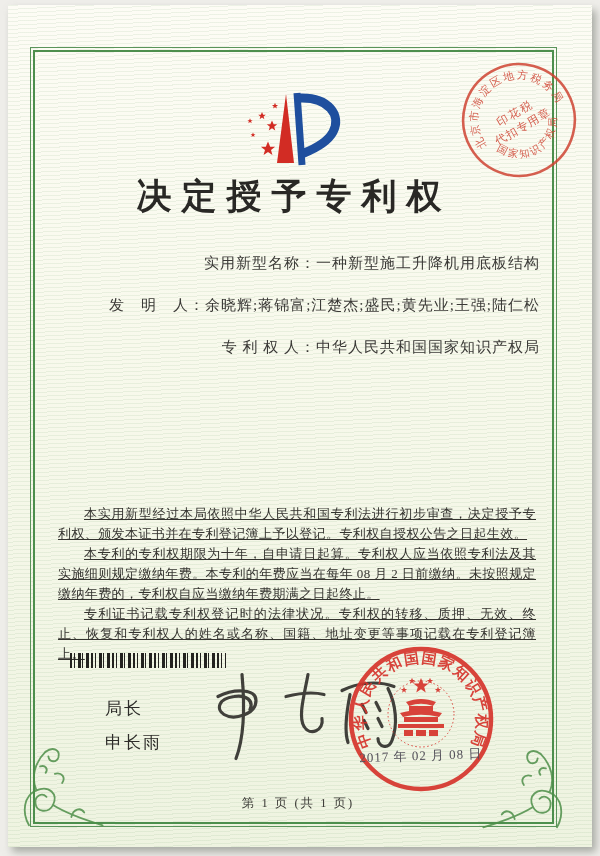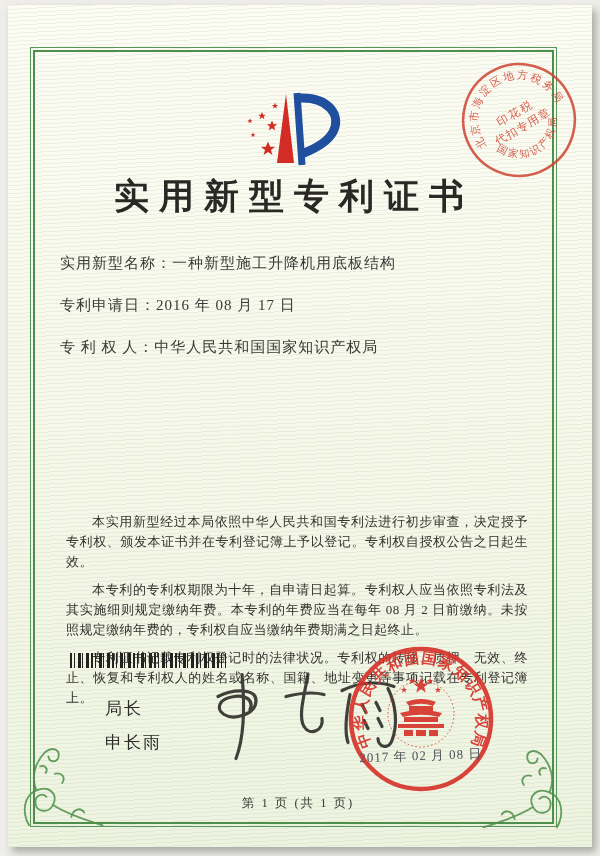--- a/index.html
+++ b/index.html
@@ -27,27 +27,27 @@
   }
   .cert-no {
     position:absolute; left:50px; top:66px; font-size:15px; letter-spacing:3px;
     color:#4a4a46;
   }
   .logo { position:absolute; left:212px; top:80px; }
   .title {
     position:absolute; left:0; right:12px; top:168px; text-align:center;
     font-size:35px; font-weight:700; letter-spacing:10px; color:#292825;
   }
-  .fields { position:absolute; left:52px; top:249px; right:52px; }
+  .fields { position:absolute; left:52px; top:249px; right:52px;text-align:right; }
   .field { font-size:15px; color:#3a3936; letter-spacing:1px; margin-bottom:23px; white-space:nowrap; }
   .field .lbl { color:#3a3936; }
   .paras { position:absolute; left:50px; right:56px; top:499px; }
   .paras p {
-    margin:8px; font-size:13px; line-height:20px; color:#34332f;
-    text-align:justify; text-indent:2em; letter-spacing:.4px;
+    margin:0; font-size:13px; line-height:20px; color:#34332f;
+    text-align:justify; text-indent:2em; letter-spacing:.4px;text-decoration:underline;
   }
   .barcode {
     position:absolute; left:62px; top:648px; width:156px; height:15px;
     background:repeating-linear-gradient(90deg,
       #23221f 0 2px, transparent 2px 4px,
       #23221f 4px 5px, transparent 5px 8px,
       #23221f 8px 11px, transparent 11px 12px,
       #23221f 12px 13px, transparent 13px 16px,
       #23221f 16px 19px, transparent 19px 21px);
   }
@@ -82,25 +82,25 @@
       <use href="#star" transform="translate(42,31) scale(0.40)"></use>
       <use href="#star" transform="translate(55,21) scale(0.32)"></use>
       <use href="#star" transform="translate(30,36) scale(0.28)"></use>
       <use href="#star" transform="translate(33,50) scale(0.26)"></use>
     </g>
     <polygon points="66,9 74,78 57,78" fill="#d22c24"></polygon>
     <path d="M77,8 L82,80" stroke="#1f4f9e" stroke-width="7" fill="none"></path>
     <path d="M80,13 C108,12 122,30 113,47 C107,58 94,64 84,68" stroke="#1f4f9e" stroke-width="9" fill="none" stroke-linecap="round"></path>
   </svg>
 
-  <div class="title">实用新型专利证书</div>
+  <div class="title">决定授予专利权</div>
 
   <div class="fields">
     <div class="field"><span class="lbl">实用新型名称：</span><span>一种新型施工升降机用底板结构</span></div>
-    <div class="field"><span class="lbl">专利申请日：</span><span>2016 年 08 月 17 日</span></div>
+    <div class="field"><span class="lbl">发　明　人：</span><span>余晓辉;蒋锦富;江楚杰;盛民;黄先业;王强;陆仁松</span></div>
     <div class="field"><span class="lbl">专 利 权 人：</span><span>中华人民共和国国家知识产权局</span></div>
   </div>
 
   <div class="paras">
     <p>本实用新型经过本局依照中华人民共和国专利法进行初步审查，决定授予专利权、颁发本证书并在专利登记簿上予以登记。专利权自授权公告之日起生效。</p>
     <p>本专利的专利权期限为十年，自申请日起算。专利权人应当依照专利法及其实施细则规定缴纳年费。本专利的年费应当在每年 08 月 2 日前缴纳。未按照规定缴纳年费的，专利权自应当缴纳年费期满之日起终止。</p>
     <p>专利证书记载专利权登记时的法律状况。专利权的转移、质押、无效、终止、恢复和专利权人的姓名或名称、国籍、地址变更等事项记载在专利登记簿上。</p>
   </div>
 
   <div class="barcode"></div>

